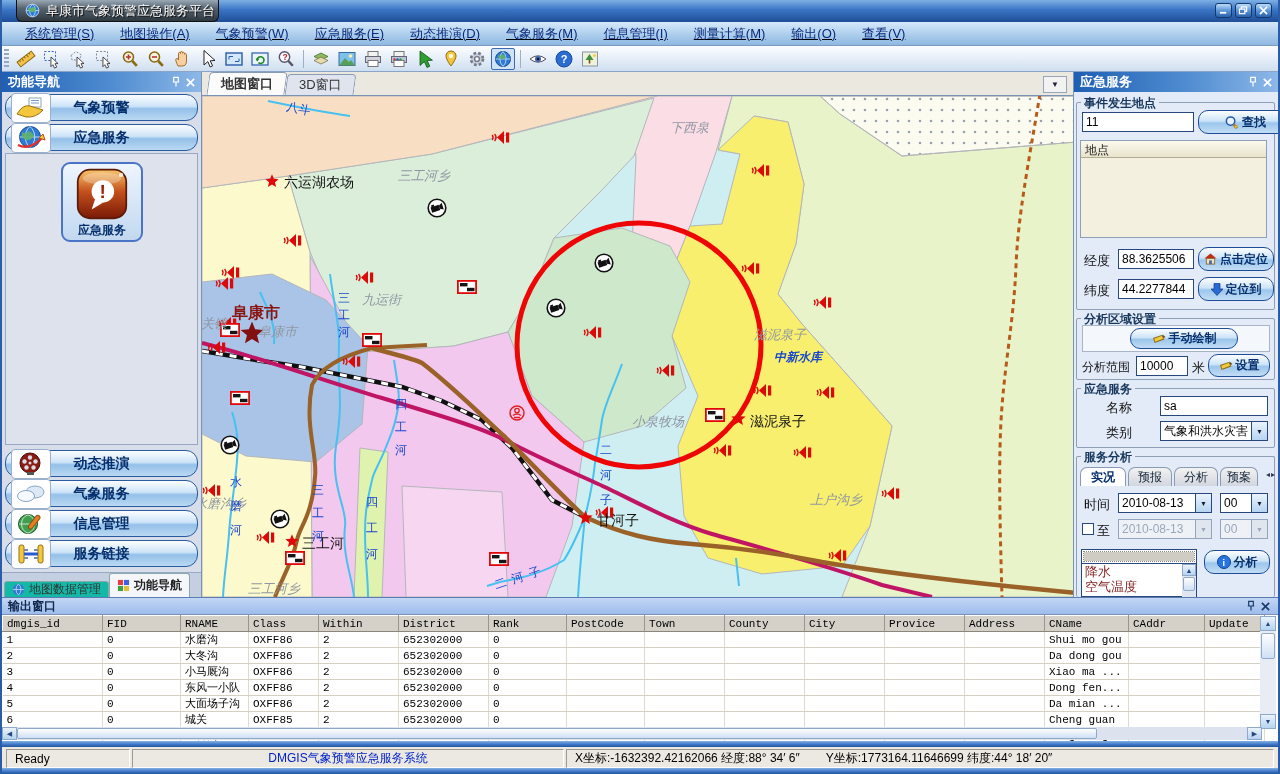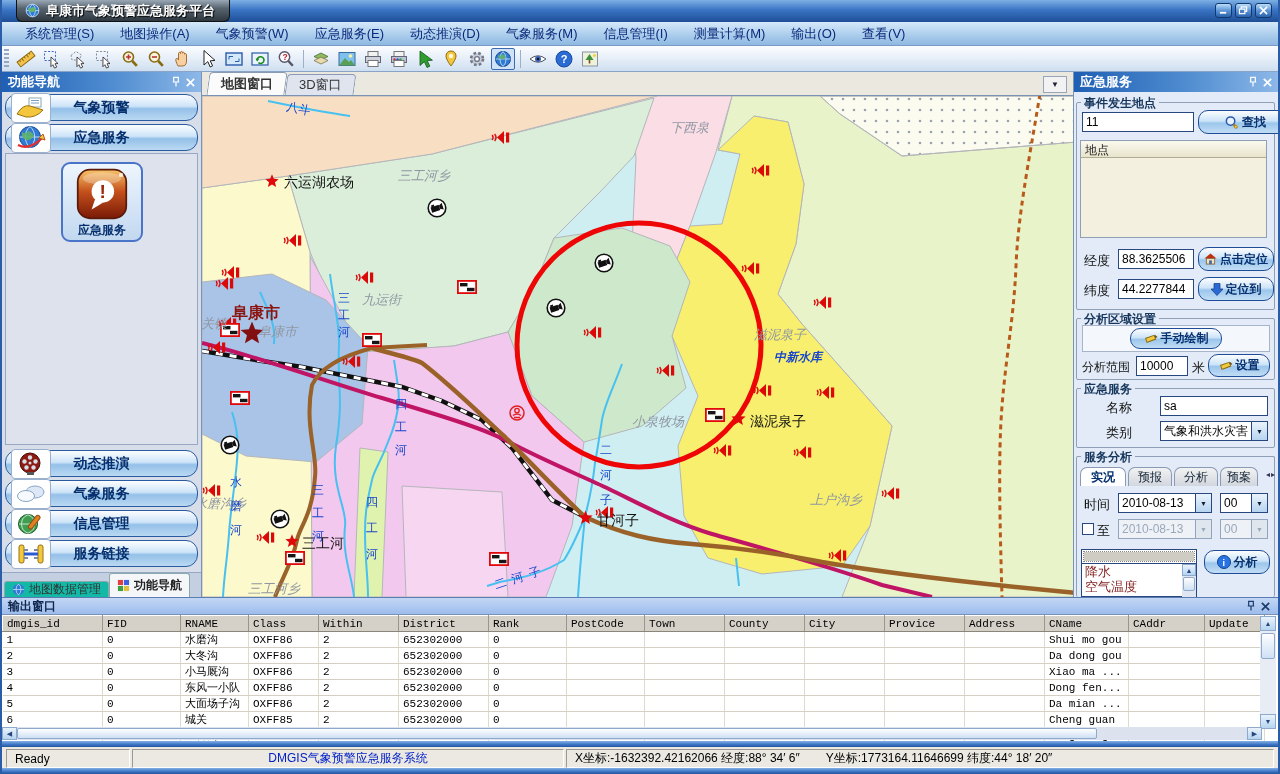--- a/index.html
+++ b/index.html
@@ -4,34 +4,34 @@
 <style>
   * { margin:0; padding:0; box-sizing:border-box; }
   html,body { width:1280px; height:774px; overflow:hidden; }
   body { font-family:"Liberation Sans", sans-serif; font-size:12px; }
   #app { position:relative; width:1280px; height:774px; background:#dbe4f0;
          border-left:2px solid #2a5ca8; border-right:2px solid #2a5ca8; }
 
   
   .titlebar { position:absolute; left:0; top:0; width:100%; height:22px;
     background:linear-gradient(180deg,#7db0e4 0%,#3a74c4 45%,#1e4e96 100%); }
-  .title-tab { position:absolute; left:14px; top:0; height:22px; padding:0 14px 0 8px;
+  .title-tab { position:absolute; left:14px; top:0; height:22px; padding:0 3px 0 8px;
     display:flex; align-items:center; gap:6px;
     background:linear-gradient(180deg,#9aa8b6 0%,#57646f 40%,#2e3840 100%);
     border:1px solid #111; border-top:none; border-radius:0 0 6px 6px;
-    color:#fff; font-weight:bold; font-size:13px; text-shadow:1px 1px 1px #000; }
+    color:#fff; font-weight:normal; font-size:13px; text-shadow:1px 1px 1px #000; }
   .win-btns { position:absolute; right:6px; top:3px; display:flex; gap:3px; }
   .win-btn { width:17px; height:15px; border:1px solid #12396e; border-radius:3px;
     background:linear-gradient(180deg,#bcdcf8 0%,#5e96d8 50%,#2a62ac 100%);
     display:flex; align-items:center; justify-content:center; }
 
   
   .menubar { position:absolute; left:0; top:22px; width:100%; height:24px;
     background:linear-gradient(180deg,#d6e9fa 0%,#a9cbeb 60%,#8fb9e2 100%);
-    border-bottom:1px solid #7a9cc4; display:flex; align-items:center; padding-left:10px; }
+    border-bottom:1px solid #7a9cc4; display:flex; align-items:center; padding-left:10px;text-decoration:underline; }
   .menu-item { color:#0a2a7c; font-size:13px; padding:3px 13px; white-space:nowrap; }
 
   
   .toolbar { position:absolute; left:0; top:46px; width:100%; height:26px;
     background:linear-gradient(180deg,#fcfdff 0%,#e4edf8 55%,#cfdff0 100%);
     border-bottom:1px solid #8aa4c8; display:flex; align-items:center; gap:2px; padding-left:2px; }
   .grip { width:5px; height:20px; margin-right:3px;
     background:repeating-linear-gradient(180deg,#98a8c0 0 2px,transparent 2px 4px); }
   .tbtn { width:24px; height:22px; display:flex; align-items:center; justify-content:center; border:1px solid transparent; }
   .tbtn.active { border:1px solid #3a6ab4; background:#cfe2f6; border-radius:2px; }
@@ -669,21 +669,21 @@
         <svg width="12" height="13" viewBox="0 0 12 13">
             <polygon points="3,0.5 9,0.5 9,6 12,6 6,12.5 0,6 3,6" fill="#2a6ad4" stroke="#123a7a" stroke-width=".7"></polygon>
           </svg>
         <span>定位到</span>
       </div>
 
       <div class="grp" style="top:246px;height:62px">
         <span class="grp-lbl">分析区域设置</span>
       </div>
       <div style="position:absolute;left:8px;top:253px;width:188px;height:27px;background:#f4f7fb;border:1px solid #a8b4c8"></div>
-      <div class="gbtn" style="left:56px;top:256px;width:92px;height:21px">
+      <div class="gbtn" style="left:56px;top:256px;width:108px;height:21px">
         <svg width="14" height="12" viewBox="0 0 15 13">
             <rect x="2" y="4" width="10" height="4.5" fill="#f2c83e" stroke="#8a6a10" transform="rotate(-20 7 6)"></rect>
             <polygon points="12,2.2 14.5,4.2 12.8,5.5 11,3.4" fill="#6a4a20"></polygon>
           </svg>
         <span>手动绘制</span>
       </div>
       <span class="rp-lbl" style="left:8px;top:287px;font-size:12px">分析范围</span>
       <input class="xp-input" style="left: 62px; top: 284px; width: 52px;" value="10000">
       <span class="rp-lbl" style="left:118px;top:287px">米</span>
       <div class="gbtn" style="left:134px;top:282px;width:62px;height:23px">

